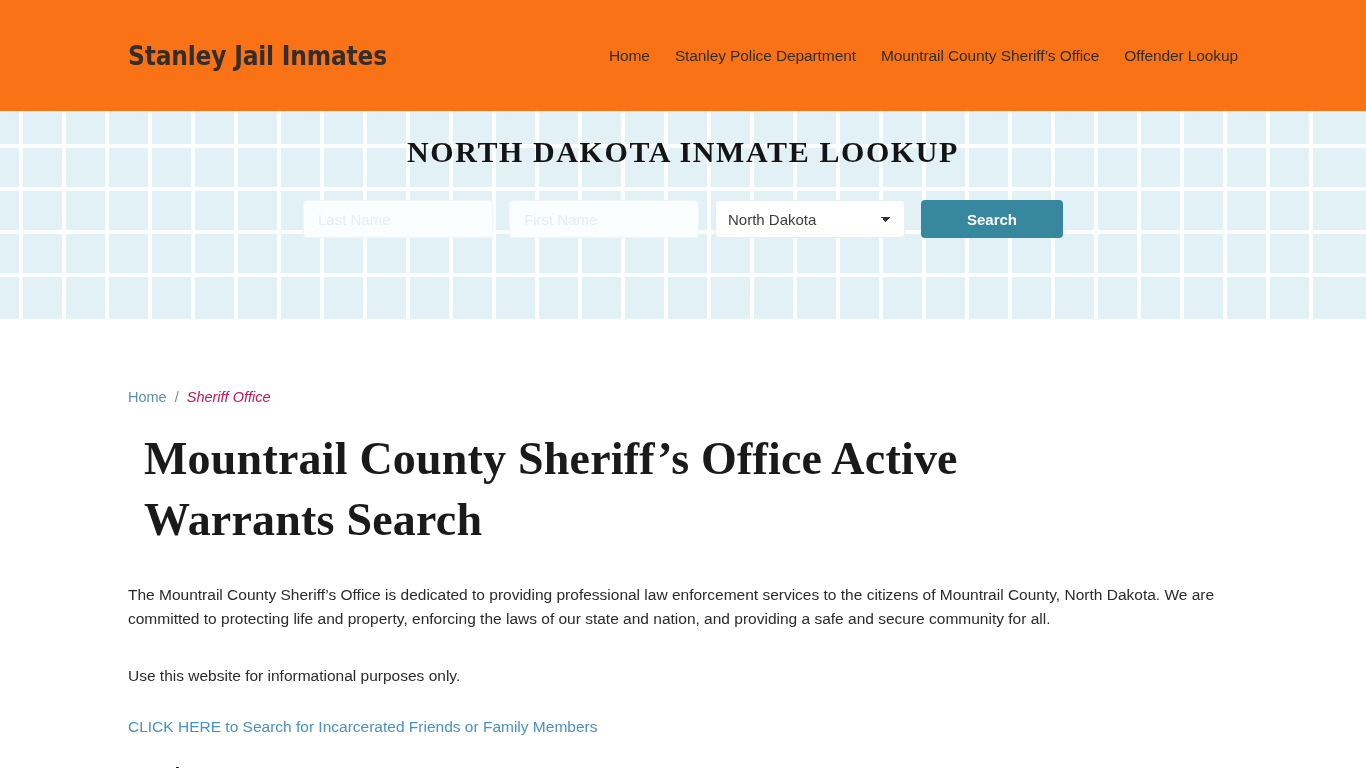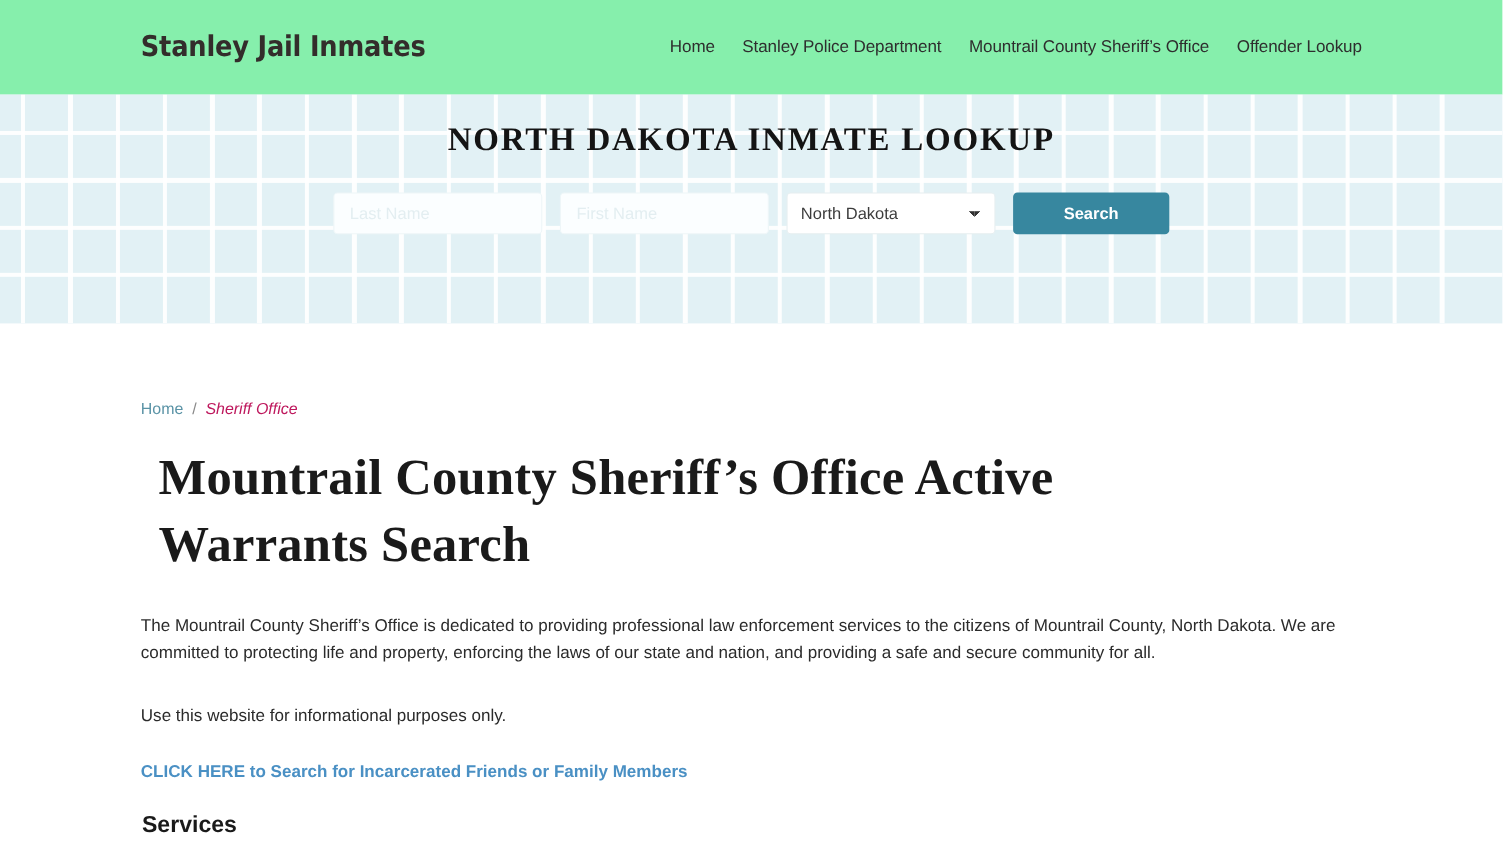--- a/index.html
+++ b/index.html
@@ -10,22 +10,22 @@
     background: #ffffff;
   }
   body {
     font-family: "Liberation Sans", sans-serif;
     color: #2b2b2b;
     -webkit-font-smoothing: antialiased;
   }
 
   
   .site-header {
-    height: 86px;
-    background: #86efac;
+    height: 111px;
+    background: #f97316;
     display: flex;
     align-items: center;
     justify-content: space-between;
     padding: 0 128px;
   }
   .site-logo {
     font-family: "Liberation Sans Narrow", "DejaVu Sans Condensed", "Liberation Sans", sans-serif;
     font-weight: bold;
     font-size: 26px;
     letter-spacing: -0.2px;
@@ -171,21 +171,21 @@
     margin: 33px 0 0 0;
     font-size: 15.5px;
     line-height: 24px;
     color: #2b2b2b;
     max-width: 1110px;
   }
   .cta-link {
     display: inline-block;
     margin-top: 30px;
     font-size: 15.5px;
-    font-weight: bold;
+    font-weight: normal;
     color: #4a90c4;
     text-decoration: none;
   }
 
   .section-heading {
     margin: 27px 0 0 1px;
     font-size: 21px;
     font-weight: bold;
     color: #1a1a1a;
   }

